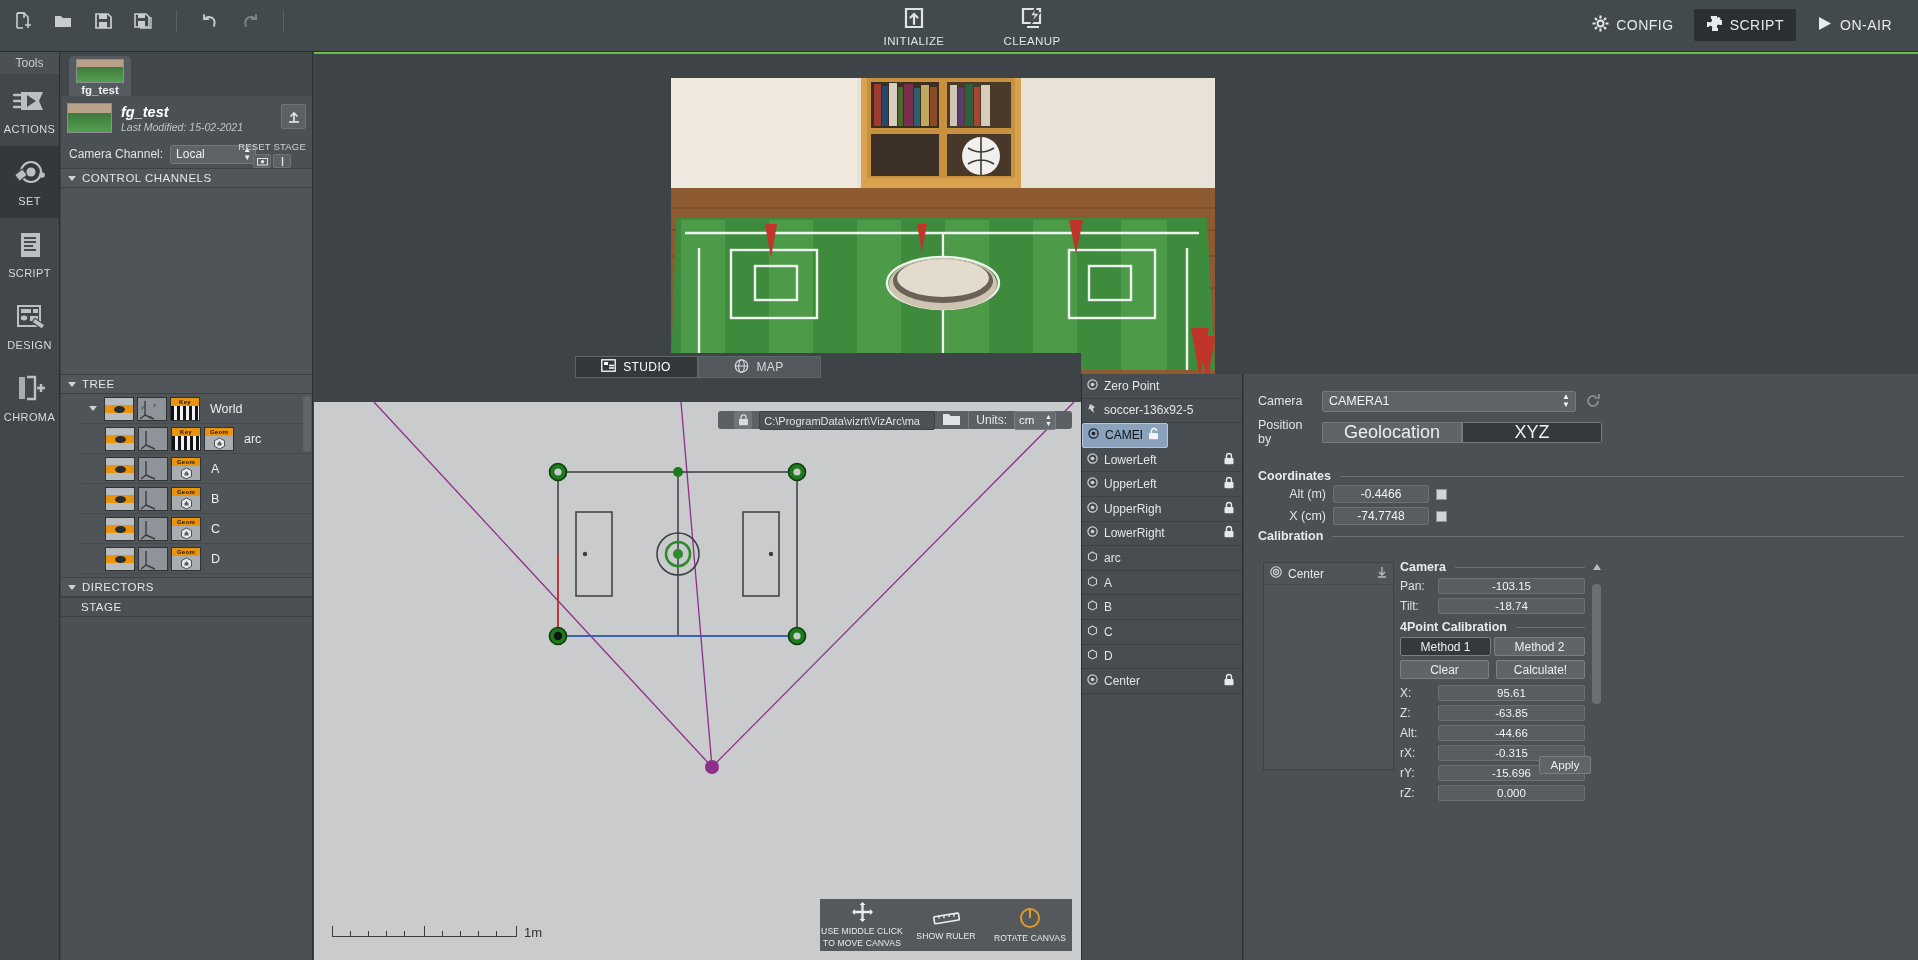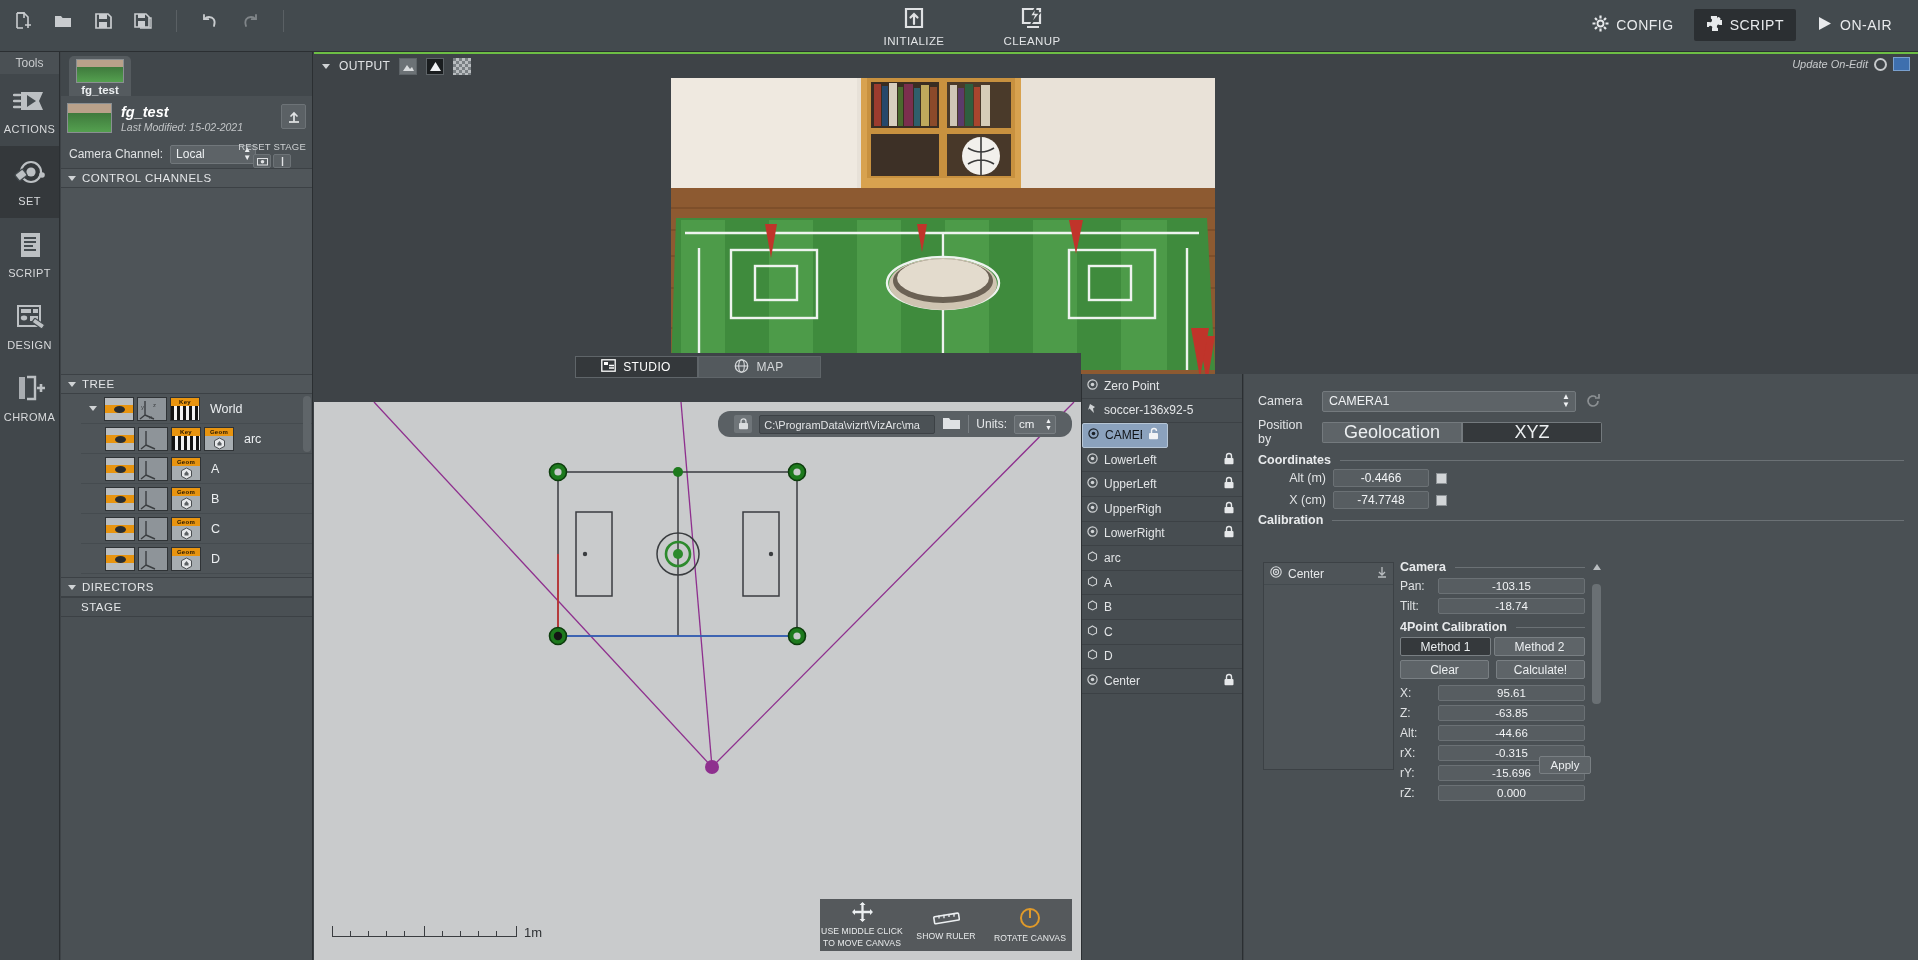--- a/index.html
+++ b/index.html
@@ -120,22 +120,22 @@
   .vtabs { position:absolute; left:314px; top:353px; width:767px; height:28px; background:#3e4347;
            display:flex; align-items:center; justify-content:center; gap:0; }
   .vtab { width:123px; height:22px; display:flex; align-items:center; justify-content:center; gap:7px;
           font-size:12px; letter-spacing:.4px; cursor:pointer; background:#53595d; color:#d5d8da;
           border:1px solid #5f6569; }
   .vtab.active { background:#34383b; color:#fff; }
 
   
   .canvaswrap { position:absolute; left:314px; top:402px; width:767px; height:558px; background:#c9cbcc;
                 overflow:hidden; }
-  .pathbar { position:absolute; right:9px; top:9px; height:26px; display:flex; align-items:center;
-             gap:7px; background:#5a6064; border-radius:12px; padding:0 16px; }
+  .pathbar { position:absolute; right:9px; top:9px; height:18px; display:flex; align-items:center;
+             gap:7px; background:#5a6064; border-radius:3px; padding:0 16px; }
   .lockbox { width:18px; height:18px; background:#6f7579; border-radius:2px; display:flex;
              align-items:center; justify-content:center; }
   .pathfield { width:176px; height:19px; background:#4b5155; border:1px solid #3c4145; border-radius:2px;
                font-size:11px; color:#e2e4e6; line-height:19px; padding:0 4px; overflow:hidden;
                white-space:nowrap; }
   .vdiv { width:1px; height:18px; background:#787e82; }
   .units { font-size:12px; color:#e6e8ea; }
   .unitsel { width:42px; height:19px; background:#656b6f; border:1px solid #787e82; border-radius:2px;
              font-size:11.5px; color:#f0f2f4; display:flex; align-items:center; padding:0 4px;
              position:relative; cursor:pointer; }
@@ -166,21 +166,21 @@
   .prow { display:flex; align-items:center; gap:8px; padding:0 14px; height:26px; }
   .plab { font-size:12.5px; color:#e2e4e6; }
   .camsel { width:254px; height:21px; background:#5d6367; border:1px solid #747a7e; border-radius:2px;
             font-size:12.5px; color:#f0f2f4; display:flex; align-items:center; padding:0 6px;
             position:relative; cursor:pointer; }
   .refresh { width:18px; height:18px; display:flex; align-items:center; justify-content:center; opacity:.55; }
   .segwrap { display:flex; width:280px; height:21px; border-radius:2px; overflow:hidden; }
   .seg { flex:1; display:flex; align-items:center; justify-content:center; font-size:18px;
          background:#5e6468; color:#eceff1; cursor:pointer; border:1px solid #747a7e; }
   .seg.active { background:#35393c; }
-  .grp { display:flex; align-items:center; gap:9px; padding:0 14px; margin-top:8px; }
+  .grp { display:flex; align-items:center; gap:9px; padding:0 14px; margin-top:24px; }
   .grp .gt { font-size:12.5px; font-weight:bold; color:#e8eaec; white-space:nowrap; }
   .grp .gl { flex:1; height:1px; background:#6b7175; }
   .crow { display:flex; align-items:center; gap:7px; height:22px; padding-left:14px; }
   .crow .cl2 { width:68px; text-align:right; font-size:12.5px; color:#dfe1e3; }
   .numf { width:96px; height:18px; background:#575d61; border:1px solid #6b7175; border-radius:2px;
           font-size:12px; color:#f2f4f6; display:flex; align-items:center; justify-content:center; }
   .chk { width:11px; height:11px; background:#d2d5d7; border:1px solid #8d9296; }
   .poc { display:flex; align-items:center; gap:11px; padding-left:92px; height:26px; }
   .poc .pt { font-size:12.5px; font-weight:bold; color:#eceff1; }
 
@@ -586,40 +586,20 @@
     <div class="sect-head">
       <span class="tri down"></span>
       <span>DIRECTORS</span>
     </div>
     <div class="sect-head" style="background:#4a5054;padding-left:20px;">
       <span>STAGE</span>
     </div>
   </div>
 
   <div class="outpanel">
-    <div class="outbar">
-      <span class="tri down"></span>
-      <span class="olab">OUTPUT</span>
-      <span class="ob-ico a">
-        <svg width="13" height="11" viewBox="0 0 13 11">
-            <path d="M1 10l4-6 3 4 2-2 2 4z" fill="#d9dcde"></path>
-          </svg>
-      </span>
-      <span class="ob-ico b">
-        <svg width="13" height="11" viewBox="0 0 13 11">
-            <path d="M6.5 1L12 10H1z" fill="#f0f2f4"></path>
-          </svg>
-      </span>
-      <span class="ob-ico c"></span>
-      <span class="upd">
-        <span class="ut">Update On-Edit</span>
-        <span style="width:13px;height:13px;border:2px solid #c6c9cb;border-radius:50%;"></span>
-        <span style="width:17px;height:14px;background:#3e6fae;border:1px solid #7aa0ce;display:inline-block;"></span>
-      </span>
-    </div>
 
     <div class="video">
       <svg width="544" height="298" viewBox="0 0 544 298">
         <rect x="0" y="0" width="544" height="298" fill="#ded8d0"></rect>
         <rect x="0" y="0" width="544" height="110" fill="#e7e1d8"></rect>
 
         <rect x="0" y="0" width="186" height="128" fill="#efe9e0"></rect>
 
         <rect x="190" y="0" width="160" height="110" fill="#d8a24f"></rect>
         <rect x="196" y="0" width="148" height="100" fill="#c8913f"></rect>

